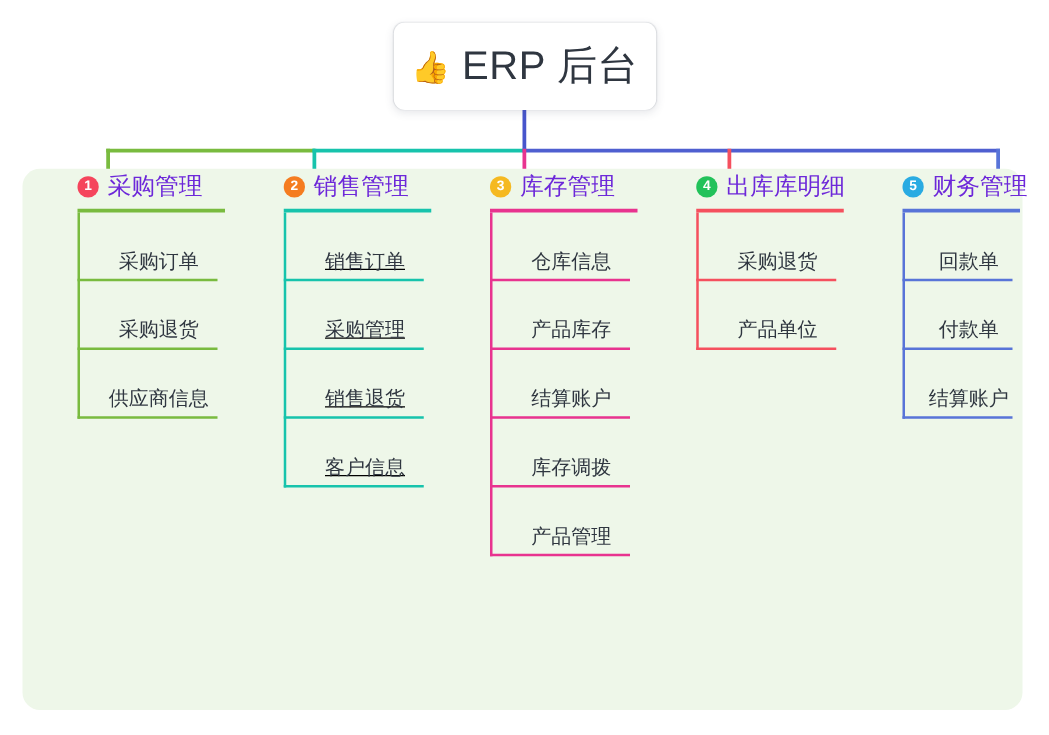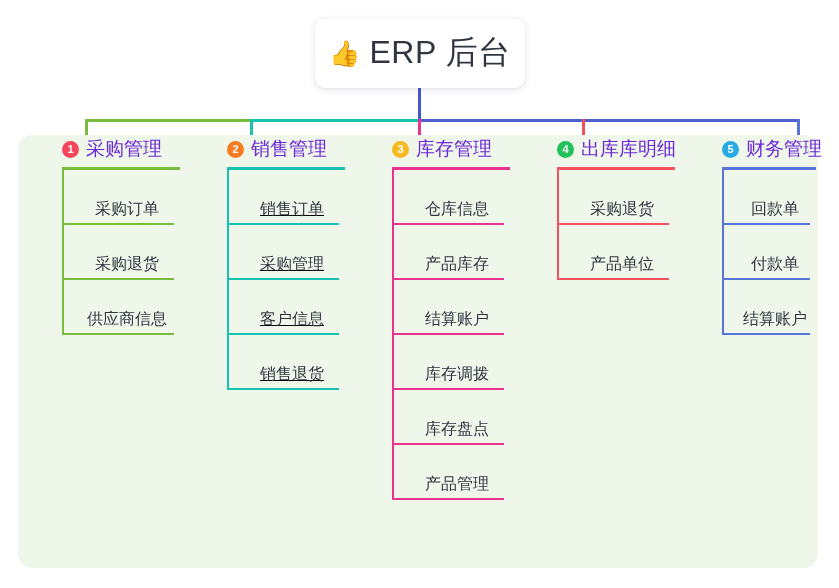--- a/index.html
+++ b/index.html
@@ -185,25 +185,25 @@
         <div class="spine" style="background: rgb(23, 195, 172);"></div>
         <div class="leaf">
           <span class="leaf-label">销售订单</span>
           <div class="leaf-rule" style="background: rgb(23, 195, 172); width: 112px;"></div>
         </div>
         <div class="leaf">
           <span class="leaf-label">采购管理</span>
           <div class="leaf-rule" style="background: rgb(23, 195, 172); width: 112px;"></div>
         </div>
         <div class="leaf">
+          <span class="leaf-label">销售退货</span>
+          <div class="leaf-rule" style="background: rgb(23, 195, 172); width: 112px;"></div>
+        </div>
+        <div class="leaf">
           <span class="leaf-label">客户信息</span>
-          <div class="leaf-rule" style="background: rgb(23, 195, 172); width: 112px;"></div>
-        </div>
-        <div class="leaf">
-          <span class="leaf-label">销售退货</span>
           <div class="leaf-rule" style="background: rgb(23, 195, 172); width: 112px;"></div>
         </div>
       </div>
     </div>
     <div class="column" style="left: 352px; width: 160px;">
       <div class="col-head">
         <span class="badge" style="background: rgb(245, 185, 33);">3</span>
         <span class="col-title">库存管理</span>
       </div>
       <div class="col-underline" style="background: rgb(232, 51, 143); width: 118px;"></div>
@@ -219,24 +219,20 @@
         </div>
         <div class="leaf">
           <span class="leaf-label">结算账户</span>
           <div class="leaf-rule" style="background: rgb(232, 51, 143); width: 112px;"></div>
         </div>
         <div class="leaf">
           <span class="leaf-label">库存调拨</span>
           <div class="leaf-rule" style="background: rgb(232, 51, 143); width: 112px;"></div>
         </div>
         <div class="leaf">
-          <span class="leaf-label">库存盘点</span>
-          <div class="leaf-rule" style="background: rgb(232, 51, 143); width: 112px;"></div>
-        </div>
-        <div class="leaf">
           <span class="leaf-label">产品管理</span>
           <div class="leaf-rule" style="background: rgb(232, 51, 143); width: 112px;"></div>
         </div>
       </div>
     </div>
     <div class="column" style="left: 517px; width: 160px;">
       <div class="col-head">
         <span class="badge" style="background: rgb(34, 194, 90);">4</span>
         <span class="col-title">出库库明细</span>
       </div>

